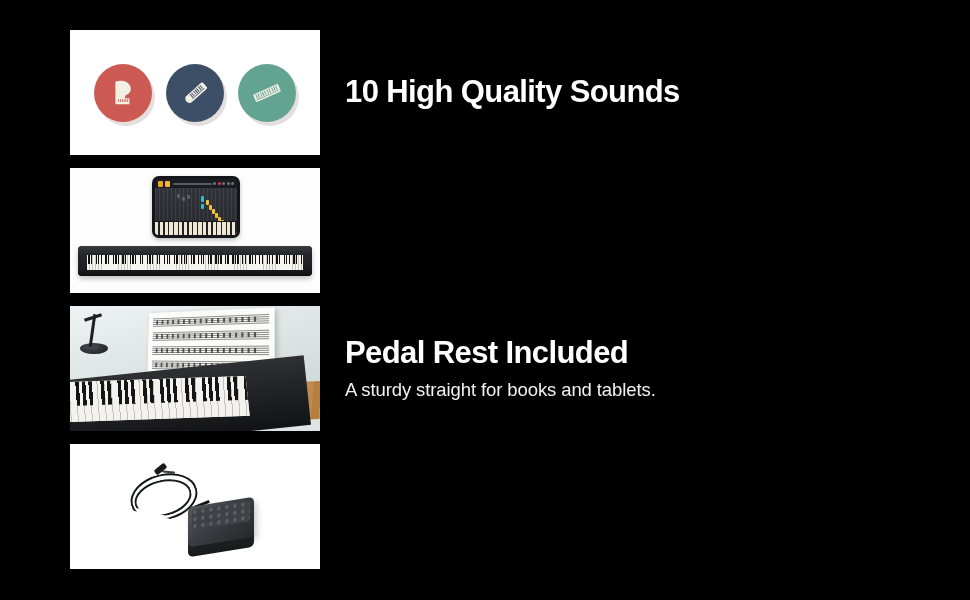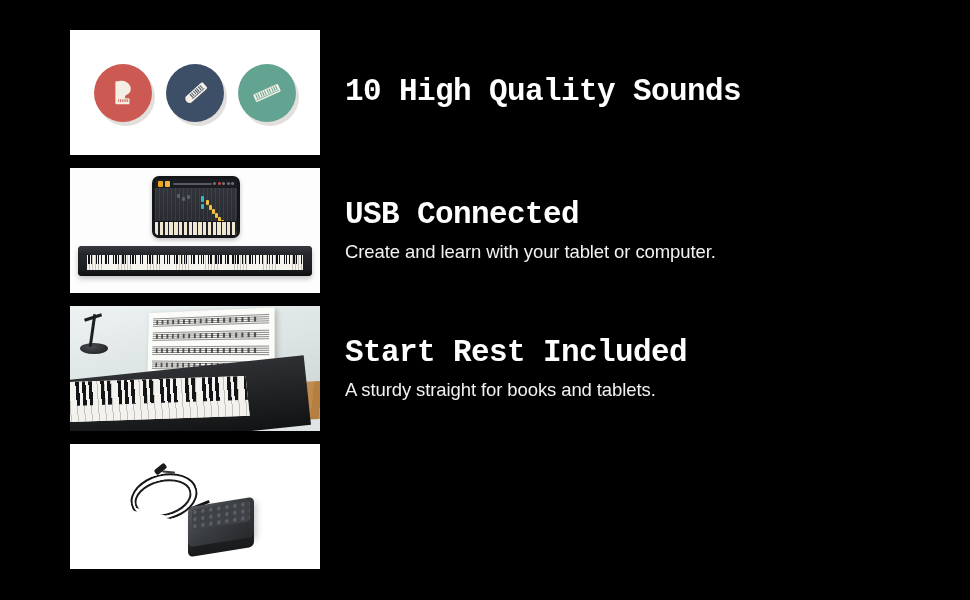--- a/index.html
+++ b/index.html
@@ -49,21 +49,20 @@
     flex: 1 1 auto;
   }
 
   .feature-title {
     font-size: 31px;
     font-weight: bold;
     letter-spacing: -0.6px;
     line-height: 1.12;
     color: #ffffff;
     white-space: nowrap;
-    font-family: Liberation Mono, monospace;
   }
 
   .feature-sub {
     font-size: 18.5px;
     font-weight: normal;
     letter-spacing: -0.1px;
     line-height: 1.25;
     color: #f2f2f2;
     margin-top: 7px;
     white-space: nowrap;
@@ -464,24 +463,20 @@
 
         <div class="dp-piano">
           <div class="dp-top"></div>
           <div class="dp-keybed"></div>
           <div class="dp-blacks"></div>
           <div class="dp-front"></div>
         </div>
 
       </div>
     </div>
-    <div class="feature-text">
-      <div class="feature-title">USB Connected</div>
-      <div class="feature-sub">Create and learn with your tablet or computer.</div>
-    </div>
   </div>
 
   <div class="feature-row">
     <div class="feature-media">
       <div class="rest-scene">
         <div class="rs-wall"></div>
         <div class="rs-floor"></div>
         <div class="rs-rest-panel"></div>
         <div class="rs-sheet">
           <div class="staff"></div>
@@ -494,21 +489,21 @@
         <div class="rs-piano">
           <div class="rs-keys-w"></div>
           <div class="rs-keys-b"></div>
         </div>
         <div class="rs-lamp-base"></div>
         <div class="rs-lamp-arm"></div>
         <div class="rs-lamp-arm2"></div>
       </div>
     </div>
     <div class="feature-text">
-      <div class="feature-title">Start Rest Included</div>
+      <div class="feature-title">Pedal Rest Included</div>
       <div class="feature-sub">A sturdy straight for books and tablets.</div>
     </div>
   </div>
 
   <div class="feature-row">
     <div class="feature-media">
       <div class="pedal-scene">
         <div class="pd-jack"></div>
         <div class="pd-jack-tip"></div>
         <div class="pd-cable"></div>

